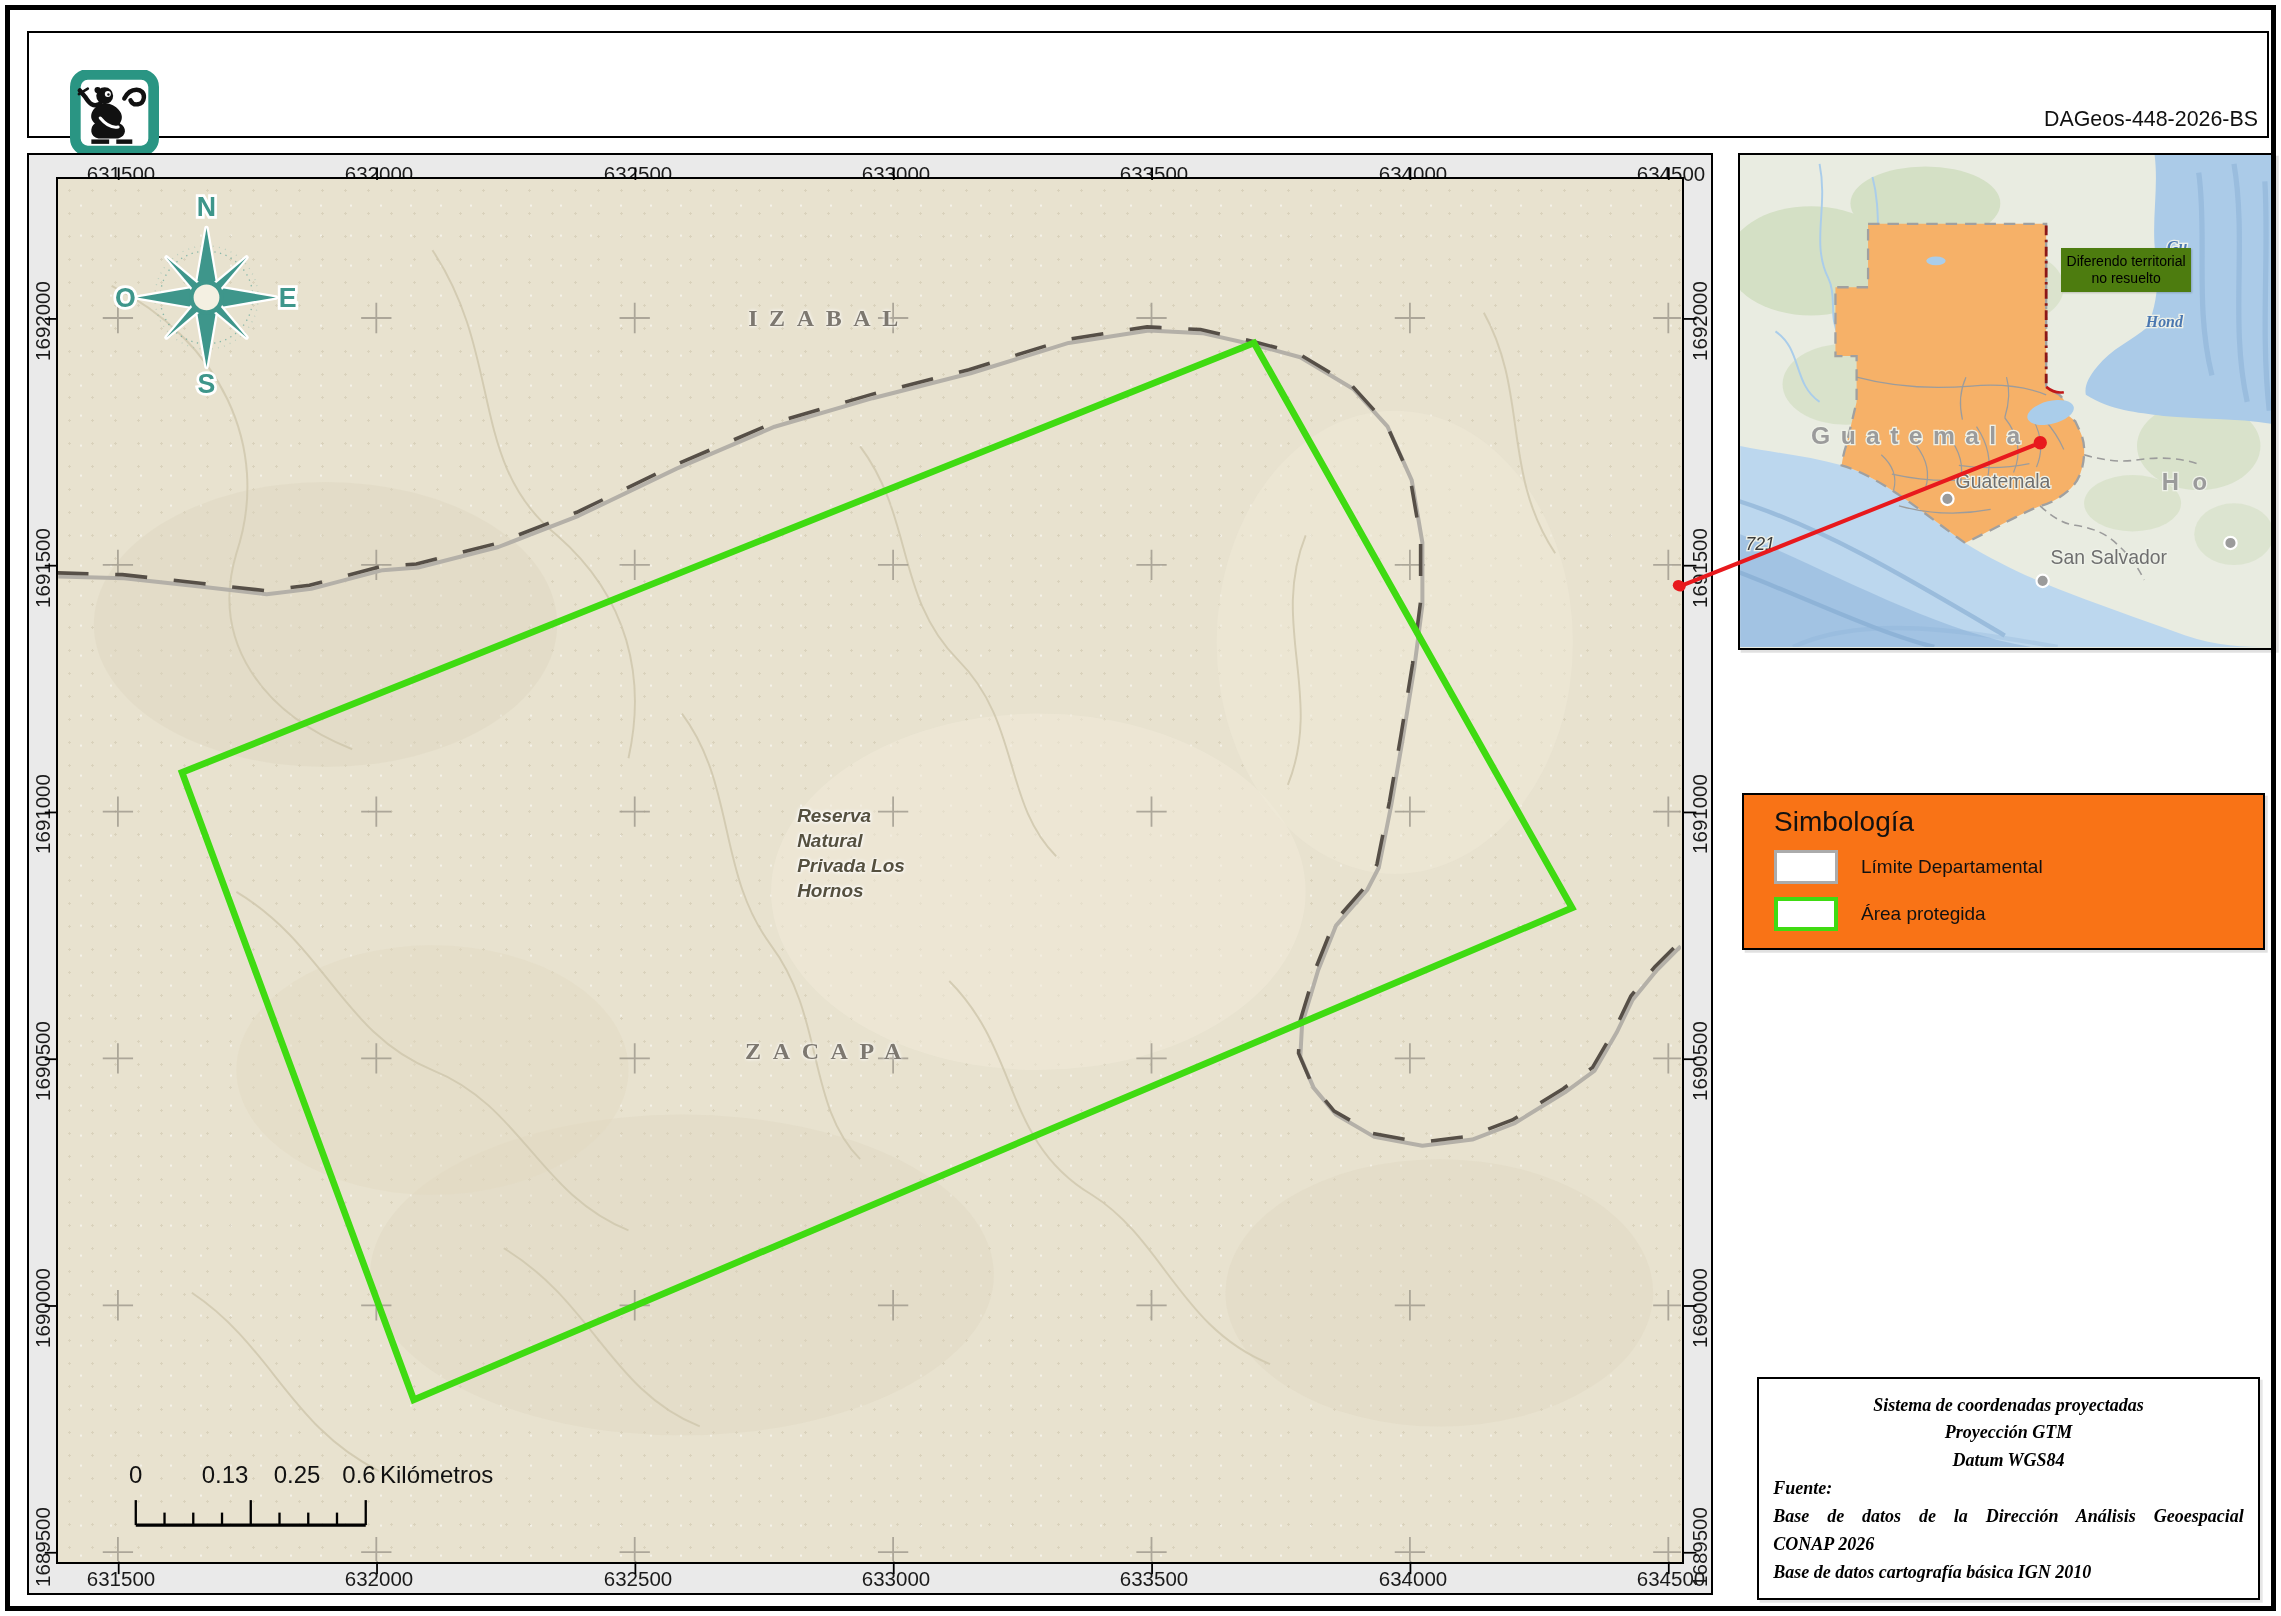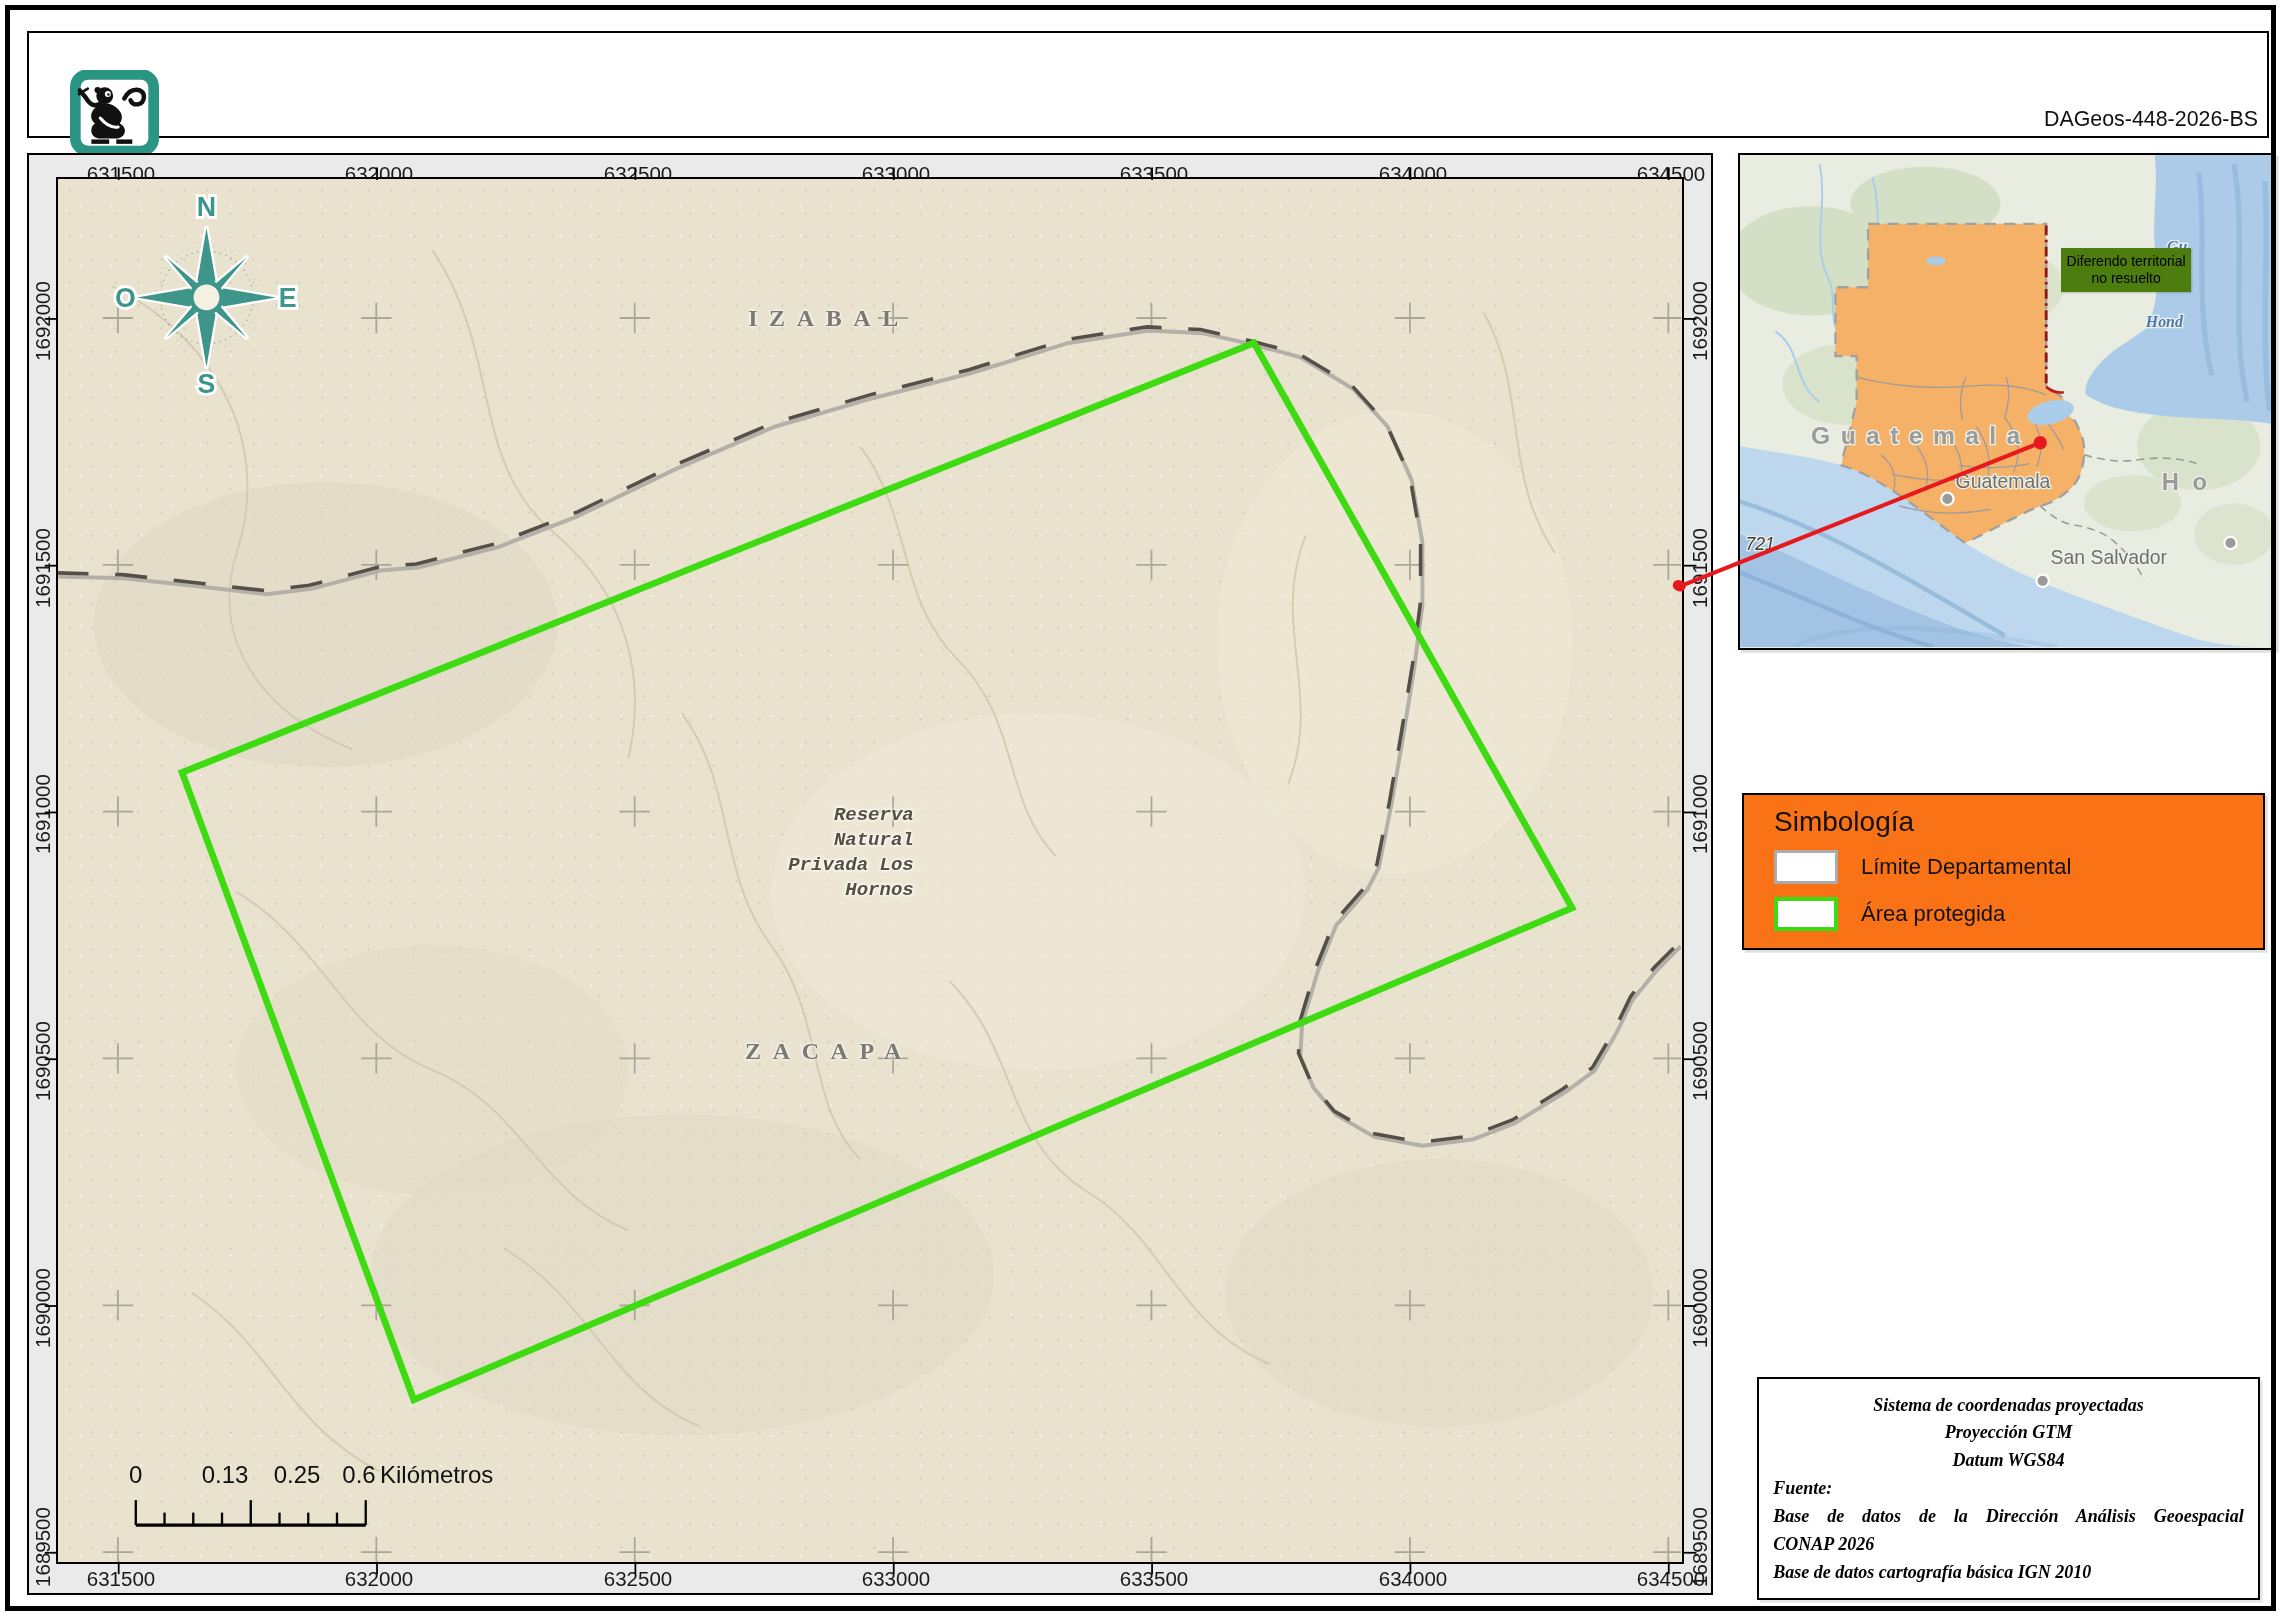--- a/index.html
+++ b/index.html
@@ -20,41 +20,41 @@
     background-color:#e8e2cf;
     background-image:radial-gradient(rgba(186,176,148,.33) 1.1px,transparent 1.2px),radial-gradient(rgba(255,255,255,.55) 0.9px,transparent 1.1px);
     background-size:23px 23px,30px 30px;background-position:0 0,8px 11.6px;}
   .map-inner svg{position:absolute;left:0;top:0;}
   .coord{position:absolute;font-size:20.5px;color:#1a1a1a;white-space:nowrap;}
   .coord.h{transform:translateX(-50%);}
   .coord.v{transform:translate(-50%,-50%) rotate(-90deg);}
   .region-label{position:absolute;transform:translate(-50%,-50%);font-family:"Liberation Serif",serif;font-weight:bold;
     font-size:24px;letter-spacing:11.6px;color:#7d7870;white-space:nowrap;
     text-shadow:0 0 2.7px rgba(255,255,255,.95),0 0 4.5px rgba(255,255,255,.85);}
-  .reserve-label{position:absolute;transform:translate(-50%,-50%);font-family:Liberation Mono, monospace;font-style:italic;font-weight:600;
-    font-size:19px;line-height:1.32;color:#55503f;text-align:right;white-space:nowrap;
+  .reserve-label{position:absolute;transform:translate(-50%,-50%);font-family:Liberation Sans, sans-serif;font-style:italic;font-weight:600;
+    font-size:19px;line-height:1.32;color:#55503f;text-align:left;white-space:nowrap;
     text-shadow:0 0 2.7px #fff,0 0 3.6px #fff,0 0 5.3px rgba(255,255,255,.9);}
 
   
   .scalebar{position:absolute;left:132px;top:1461px;width:499px;height:80px;}
   .scalebar .lbl{position:absolute;top:0;font-size:24px;color:#111;transform:translateX(-50%);white-space:nowrap;}
   .scalebar .unit{transform:none;}
 
   
   .inset-box{position:absolute;left:1738px;top:153px;width:538px;height:497px;border:2.7px solid #000;box-sizing:border-box;background:#e9ece1;overflow:hidden;box-shadow:2.7px 2.7px 0 rgba(130,130,130,.25);}
   .inset-note{position:absolute;left:321px;top:93px;width:123px;background:#4d7c0f;padding:4.5px 3.6px;font-size:14px;line-height:1.25;text-align:center;color:#000;box-shadow:0.9px 0.9px 1.8px rgba(0,0,0,.2);}
 
   
   .legend-box{position:absolute;left:1742px;top:793px;width:523px;height:157px;border:2.7px solid #000;box-sizing:border-box;background:#f97316;box-shadow:2.7px 2.7px 0 rgba(130,130,130,.25);}
   .legend-title{position:absolute;left:30px;top:10.7px;font-size:28px;color:#111;}
   .legend-row{position:absolute;left:30px;display:flex;align-items:center;}
   .legend-row .swatch{width:64px;height:34px;background:#fff;box-sizing:border-box;margin-right:23px;flex:0 0 auto;}
   .swatch-gray{border:3.6px solid #ababab;}
   .swatch-green{border:4.5px solid #3fdb12;}
-  .legend-row .lab{font-size:22px;color:#111;white-space:nowrap;}
+  .legend-row .lab{font-size:19px;color:#111;white-space:nowrap;}
 
   
   .credits-box{position:absolute;left:1757px;top:1377px;width:503px;height:223px;border:2.7px solid #000;box-sizing:border-box;background:#fff;
     font-family:"Liberation Serif",serif;font-style:italic;font-weight:bold;font-size:18px;line-height:1.55;color:#000;
     padding:12.5px 14.3px;box-shadow:2.7px 2.7px 0 rgba(130,130,130,.2);}
   .credits-box .c{text-align:center;}
   .credits-box .j{text-align:justify;text-align-last:justify;}
 
   .overlay-svg{position:absolute;left:0;top:0;z-index:50;pointer-events:none;}
 

